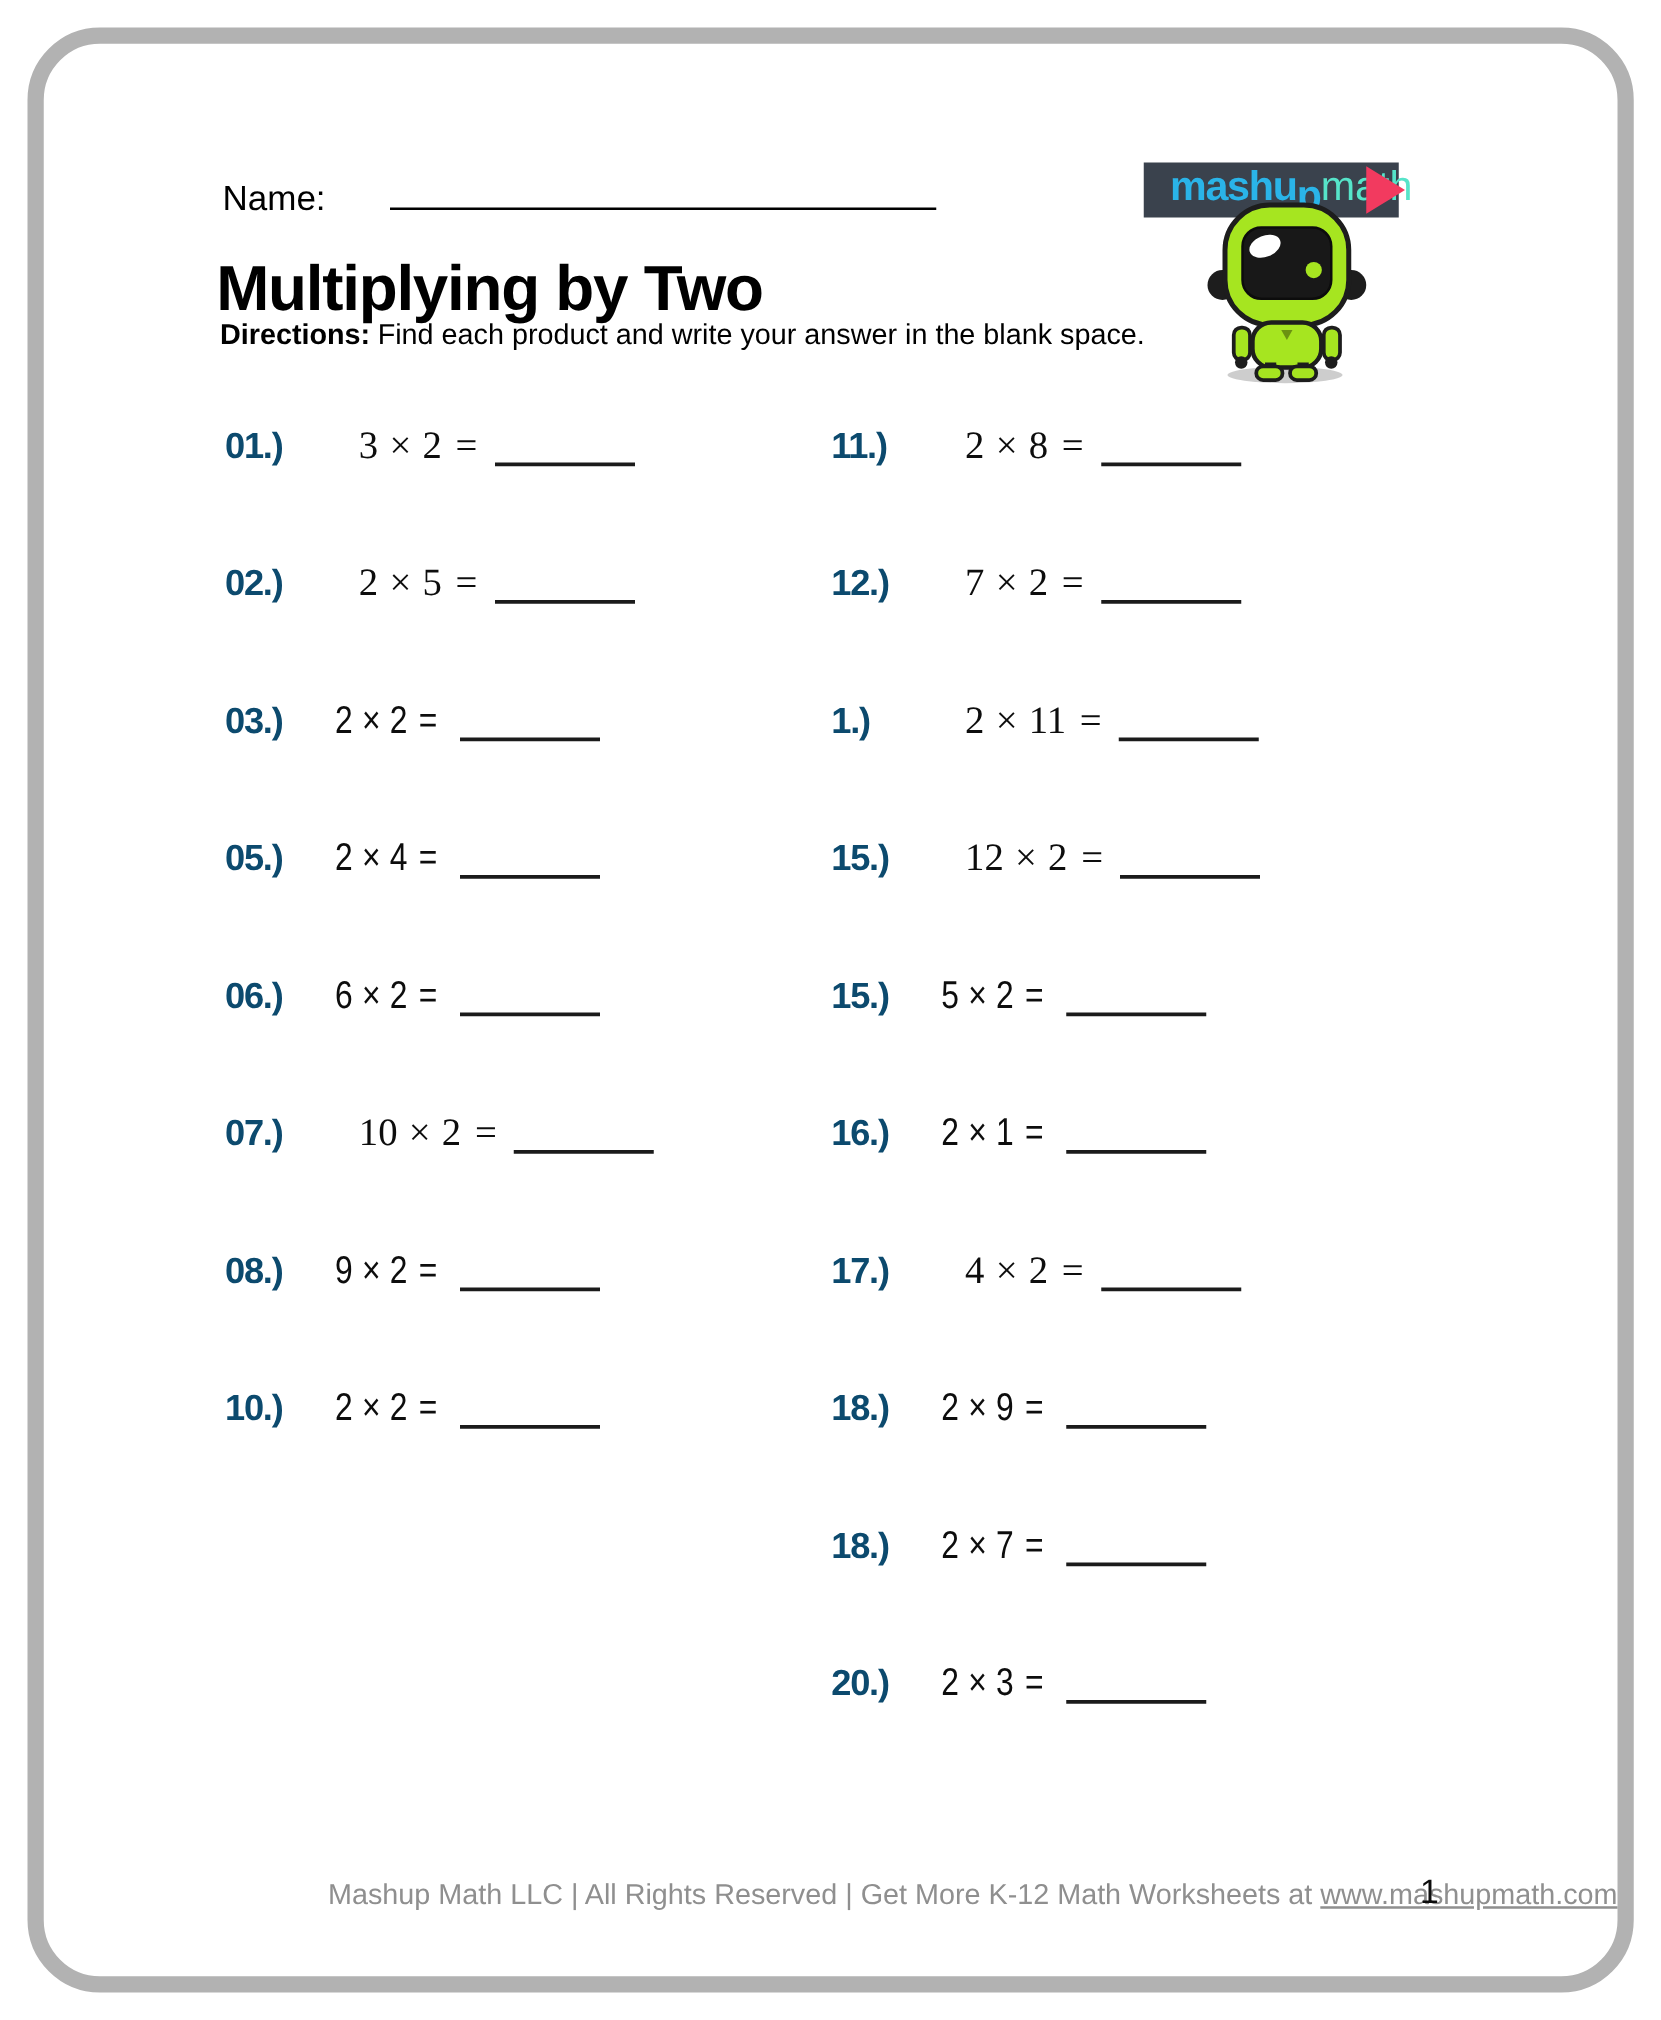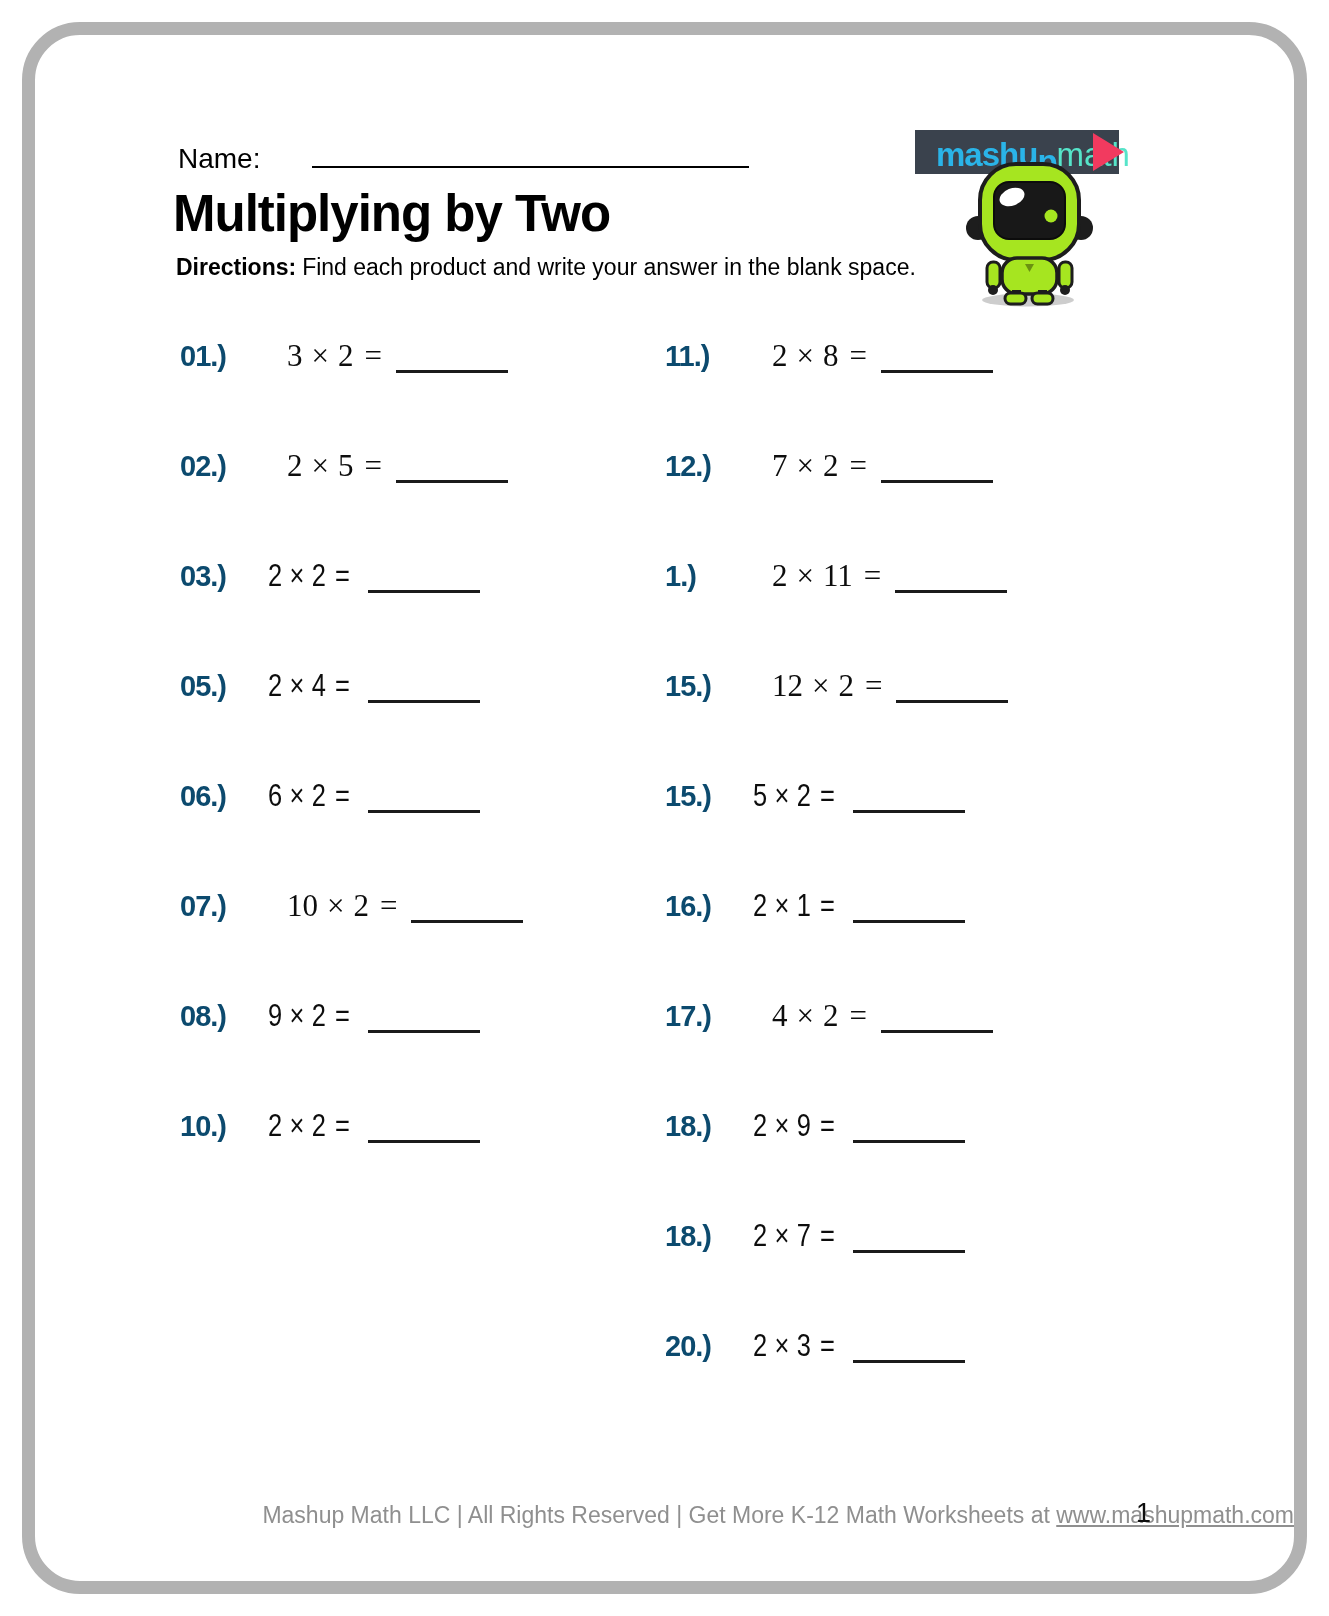--- a/index.html
+++ b/index.html
@@ -7,26 +7,26 @@
     position:relative;width:1329px;height:1616px;background:#ffffff;
     font-family:"Liberation Sans",sans-serif;color:#111;overflow:hidden;
   }
   .page-border{
     position:absolute;left:22px;top:22px;right:22px;bottom:22px;
     border:13px solid #b2b2b2;border-radius:58px;pointer-events:none;
   }
   
   .name-row{position:absolute;left:178px;top:136px;display:flex;align-items:baseline;font-size:28px;color:#000;gap:40px;}
   .name-line{display:inline-block;width:437px;border-bottom:2px solid #000;height:30px;margin-left:12px;}
-  .title{position:absolute;left:173px;top:184px;font-size:51px;font-weight:bold;letter-spacing:-1px;color:#000;}
+  .title{position:absolute;left:173px;top:201px;font-size:51px;font-weight:bold;letter-spacing:-1px;color:#000;}
   .directions{position:absolute;left:176px;top:254px;font-size:23px;color:#000;}
   .directions b{margin-right:6px;}
   
   .logo-bar{position:absolute;left:915px;top:130px;width:204px;height:44px;background:var(--bar-color);}
-  .logo-text{position:absolute;left:21px;top:0;height:44px;display:flex;align-items:flex-end;font-size:33px;}
+  .logo-text{position:absolute;left:21px;top:0;height:44px;display:flex;align-items:flex-start;font-size:33px;}
   .brand1{font-weight:bold;color:var(--brand1-color);letter-spacing:-1px;}
   .brand-drop{font-weight:bold;color:var(--brand1-color);position:relative;top:7px;letter-spacing:-1px;}
   .brand2{color:var(--brand2-color);font-weight:normal;letter-spacing:0;}
   .play-tri{position:absolute;left:178px;top:3px;width:0;height:0;
     border-left:31px solid var(--play-color);
     border-top:19px solid transparent;border-bottom:19px solid transparent;}
   .robot{position:absolute;left:962px;top:158px;}
   
   .col{position:absolute;top:338px;}
   .col-left{left:180px;}

